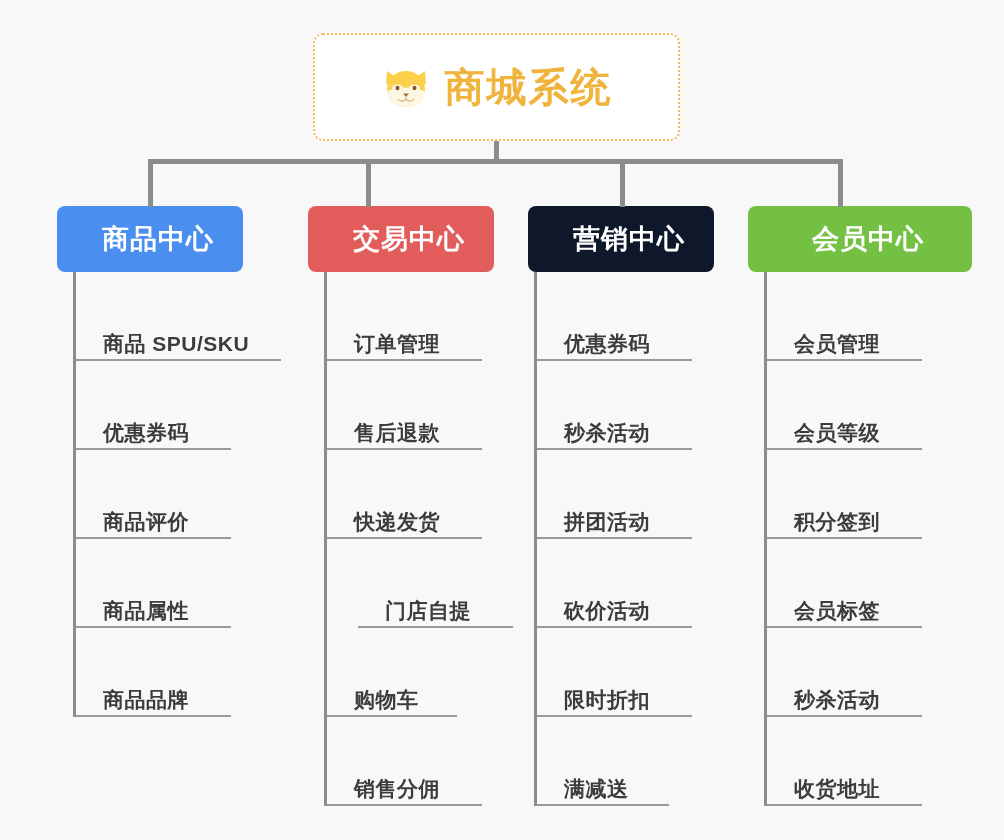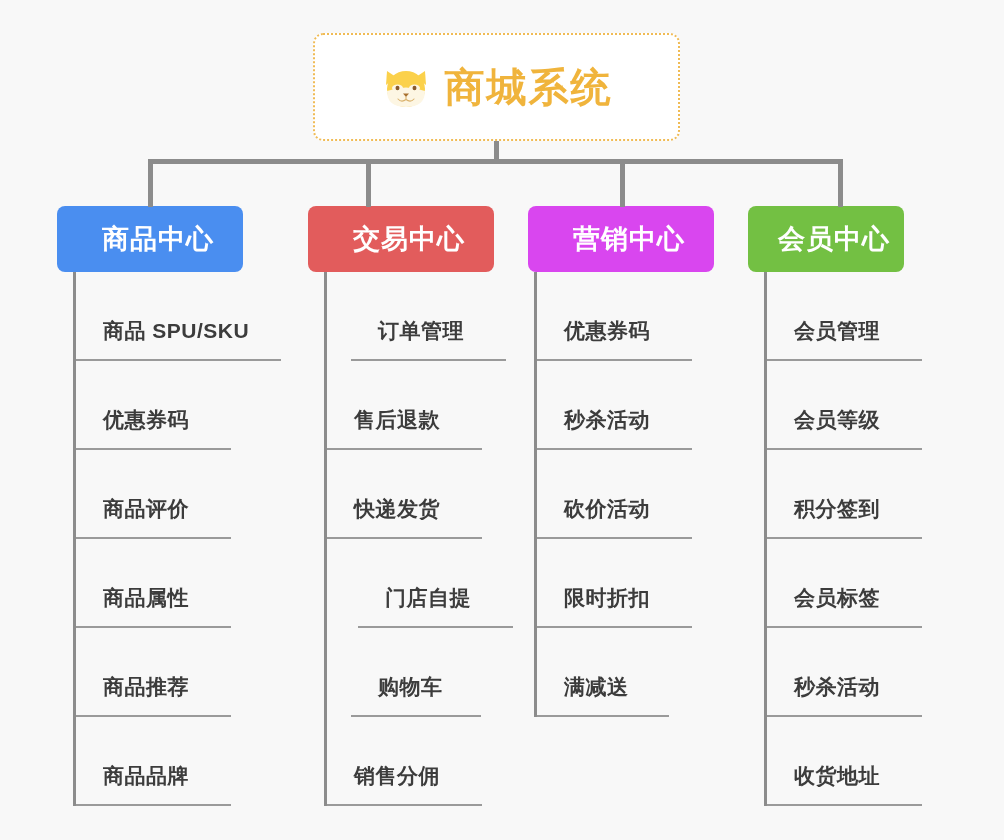--- a/index.html
+++ b/index.html
@@ -97,21 +97,21 @@
     border-left: 3px solid #8c8c8c;
     box-sizing: border-box;
   }
   .sub-item {
     height: 89px;
     box-sizing: border-box;
     border-bottom: 2px solid #9a9a9a;
     display: flex;
     align-items: flex-end;
     padding-left: 27px;
-    padding-bottom: 16px;
+    padding-bottom: 3px;
   }
   .sub-item-label {
     font-size: 21px;
     color: #3c3c3c;
     line-height: 1.2;
     white-space: nowrap;
     letter-spacing: 0.5px;
   }
 </style>
 </head>
@@ -156,70 +156,70 @@
         <div class="sub-item" style="width: 155px;">
           <span class="sub-item-label">优惠券码</span>
         </div>
         <div class="sub-item" style="width: 155px;">
           <span class="sub-item-label">商品评价</span>
         </div>
         <div class="sub-item" style="width: 155px;">
           <span class="sub-item-label">商品属性</span>
         </div>
         <div class="sub-item" style="width: 155px;">
-          <span class="sub-item-label">商品推荐</span>
-        </div>
-        <div class="sub-item" style="width: 155px;">
           <span class="sub-item-label">商品品牌</span>
         </div>
       </div>
       <div class="cat-box" style="left: 308px; width: 186px; background: rgb(226, 92, 92);">
         <span>交易中心</span>
       </div>
       <div class="sub-col" style="left: 324px;">
-        <div class="sub-item" style="width: 155px; margin-left: 24px;">
+        <div class="sub-item" style="width: 155px;">
           <span class="sub-item-label">订单管理</span>
         </div>
         <div class="sub-item" style="width: 155px;">
           <span class="sub-item-label">售后退款</span>
         </div>
         <div class="sub-item" style="width: 155px;">
           <span class="sub-item-label">快递发货</span>
         </div>
         <div class="sub-item" style="width: 155px; margin-left: 31px;">
           <span class="sub-item-label">门店自提</span>
         </div>
-        <div class="sub-item" style="width: 130px; margin-left: 24px;">
+        <div class="sub-item" style="width: 130px;">
           <span class="sub-item-label">购物车</span>
         </div>
         <div class="sub-item" style="width: 155px;">
           <span class="sub-item-label">销售分佣</span>
         </div>
       </div>
-      <div class="cat-box" style="left: 528px; width: 186px; background: #d946ef;">
+      <div class="cat-box" style="left: 528px; width: 186px; background: #0f172a;">
         <span>营销中心</span>
       </div>
       <div class="sub-col" style="left: 534px;">
         <div class="sub-item" style="width: 155px;">
           <span class="sub-item-label">优惠券码</span>
         </div>
         <div class="sub-item" style="width: 155px;">
           <span class="sub-item-label">秒杀活动</span>
+        </div>
+        <div class="sub-item" style="width: 155px;">
+          <span class="sub-item-label">拼团活动</span>
         </div>
         <div class="sub-item" style="width: 155px;">
           <span class="sub-item-label">砍价活动</span>
         </div>
         <div class="sub-item" style="width: 155px;">
           <span class="sub-item-label">限时折扣</span>
         </div>
         <div class="sub-item" style="width: 132px;">
           <span class="sub-item-label">满减送</span>
         </div>
       </div>
-      <div class="cat-box" style="left: 748px; width: 156px; background: rgb(115, 192, 67);">
+      <div class="cat-box" style="left: 748px; width: 224px; background: rgb(115, 192, 67);">
         <span>会员中心</span>
       </div>
       <div class="sub-col" style="left: 764px;">
         <div class="sub-item" style="width: 155px;">
           <span class="sub-item-label">会员管理</span>
         </div>
         <div class="sub-item" style="width: 155px;">
           <span class="sub-item-label">会员等级</span>
         </div>
         <div class="sub-item" style="width: 155px;">

